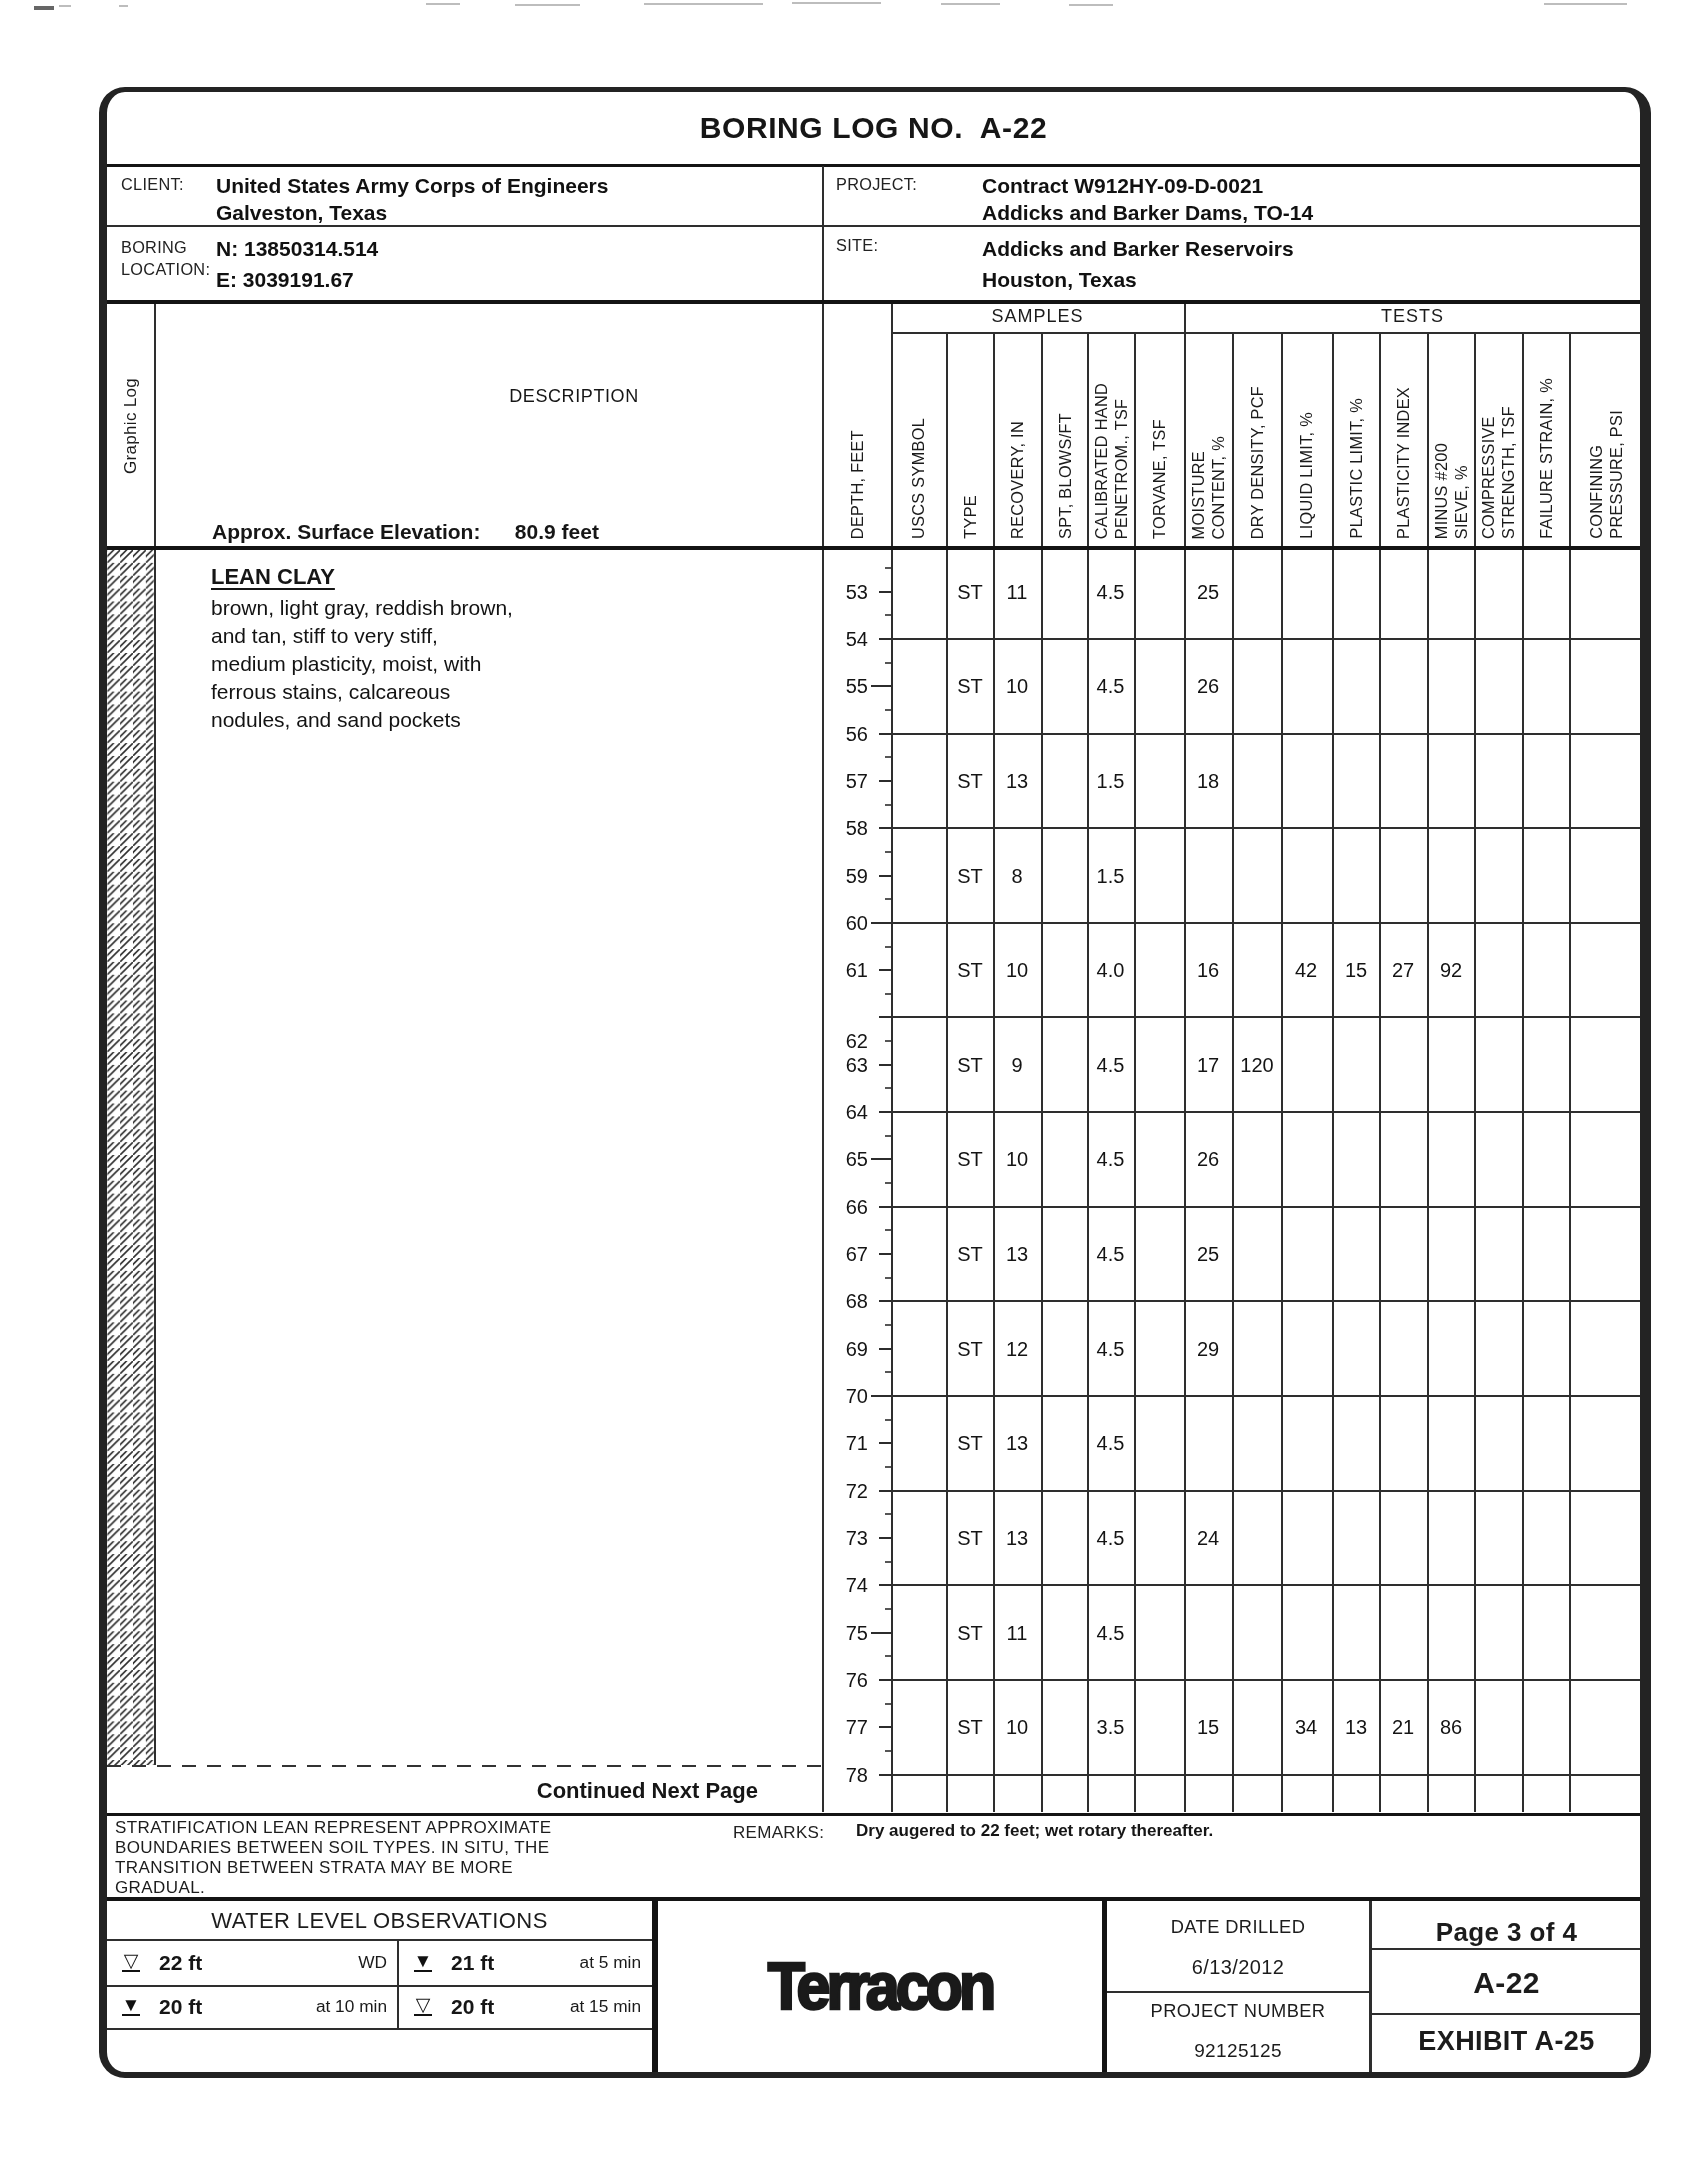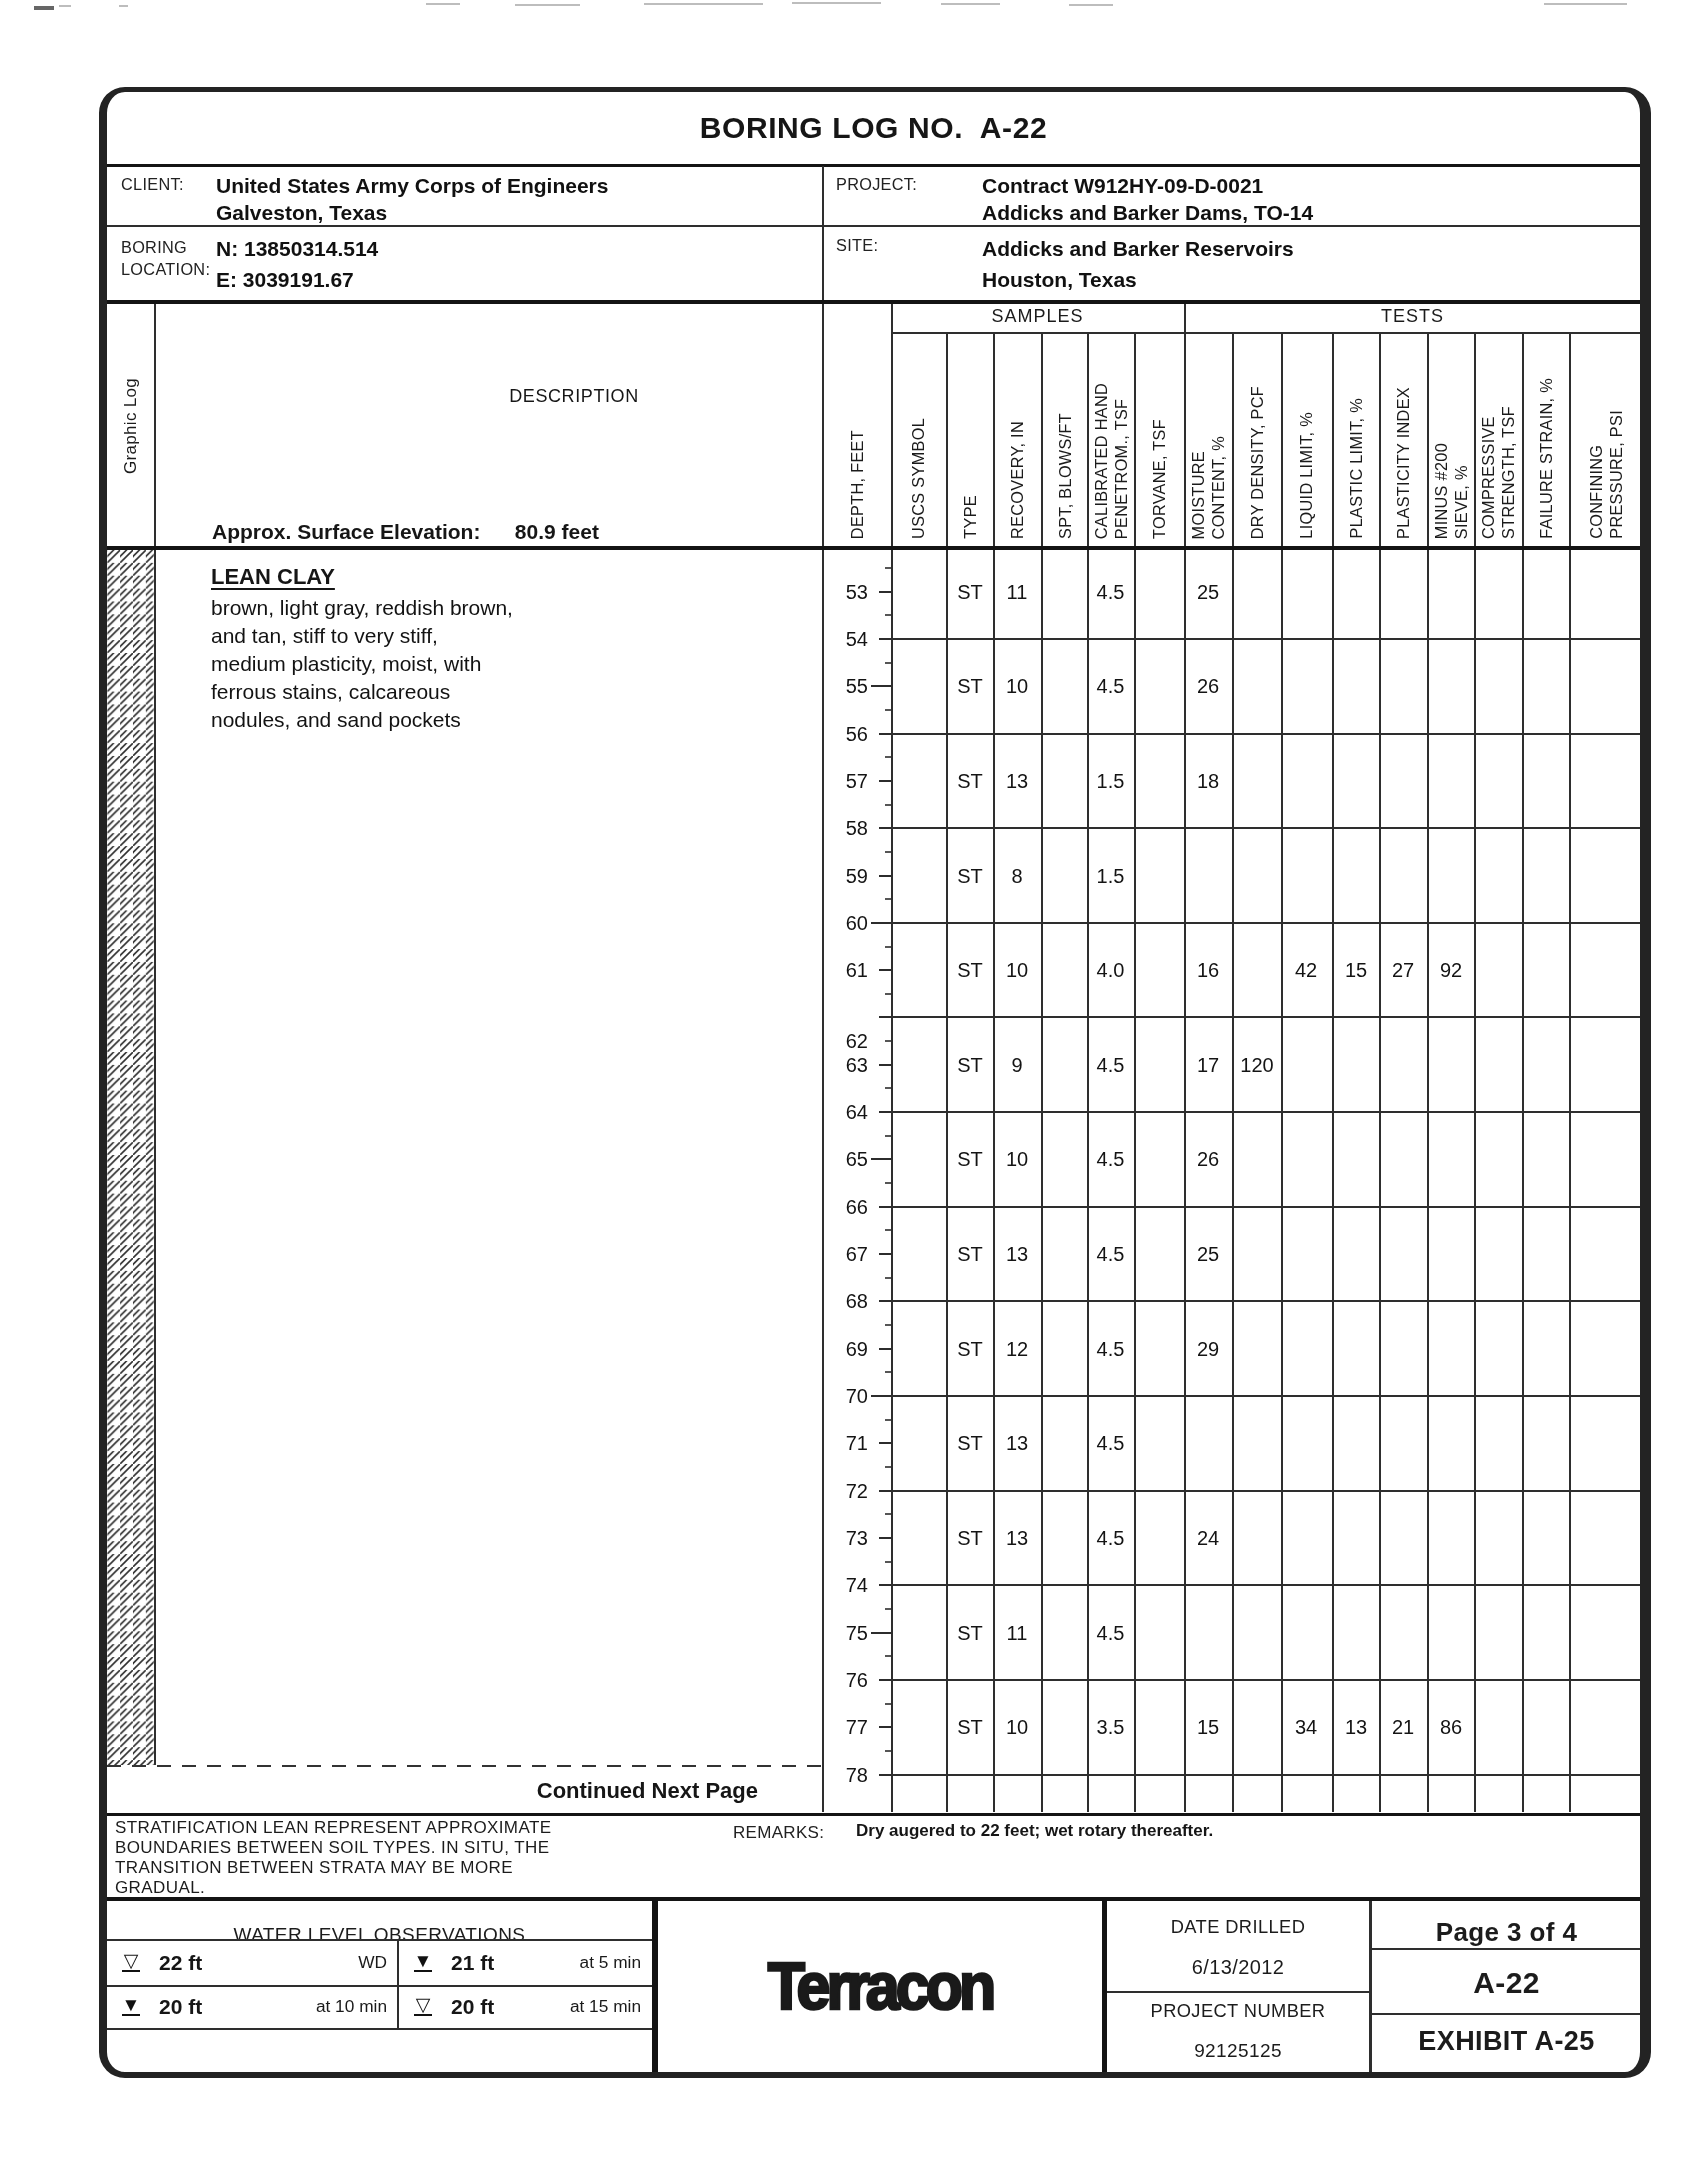--- a/index.html
+++ b/index.html
@@ -396,21 +396,21 @@
         <div class="strat-line">GRADUAL.</div>
       </div>
     <span class="lbl" style="position:absolute;left:626px;top:7px;font-size:17px;">REMARKS:</span>
     <span style="position:absolute;left:749px;top:5px;font-weight:bold;font-size:17px;">Dry augered to 22 feet; wet rotary thereafter.</span>
   </div>
   <div class="hl heavy" style="left:0;top:1805px;width:100%;height:4px;"></div>
 
   <div id="footer" style="position:absolute;left:0;top:1809px;width:100%;height:171px;">
 
     <div style="position:absolute;left:0;top:0;width:545px;height:171px;">
-      <div class="ftr-lbl" style="top:23px;font-size:19px;">WATER LEVEL OBSERVATIONS</div>
+      <div class="ftr-lbl" style="top:7px;font-size:22px;">WATER LEVEL OBSERVATIONS</div>
       <div class="hl" style="left:0;top:38px;width:545px;"></div>
       <div class="hl" style="left:0;top:84px;width:545px;"></div>
       <div class="hl" style="left:0;top:127px;width:545px;"></div>
       <div class="vl" style="left:290px;top:38px;height:89px;"></div>
       <div id="water-cells">
           <div class="wcell" style="left: 0px; top: 38px; width: 290px; height: 47px;">
             <span class="wsym">▽<span class="bar"></span></span>
             <span class="wdep">22 ft</span>
             <span class="wnote">WD</span>
           </div>

